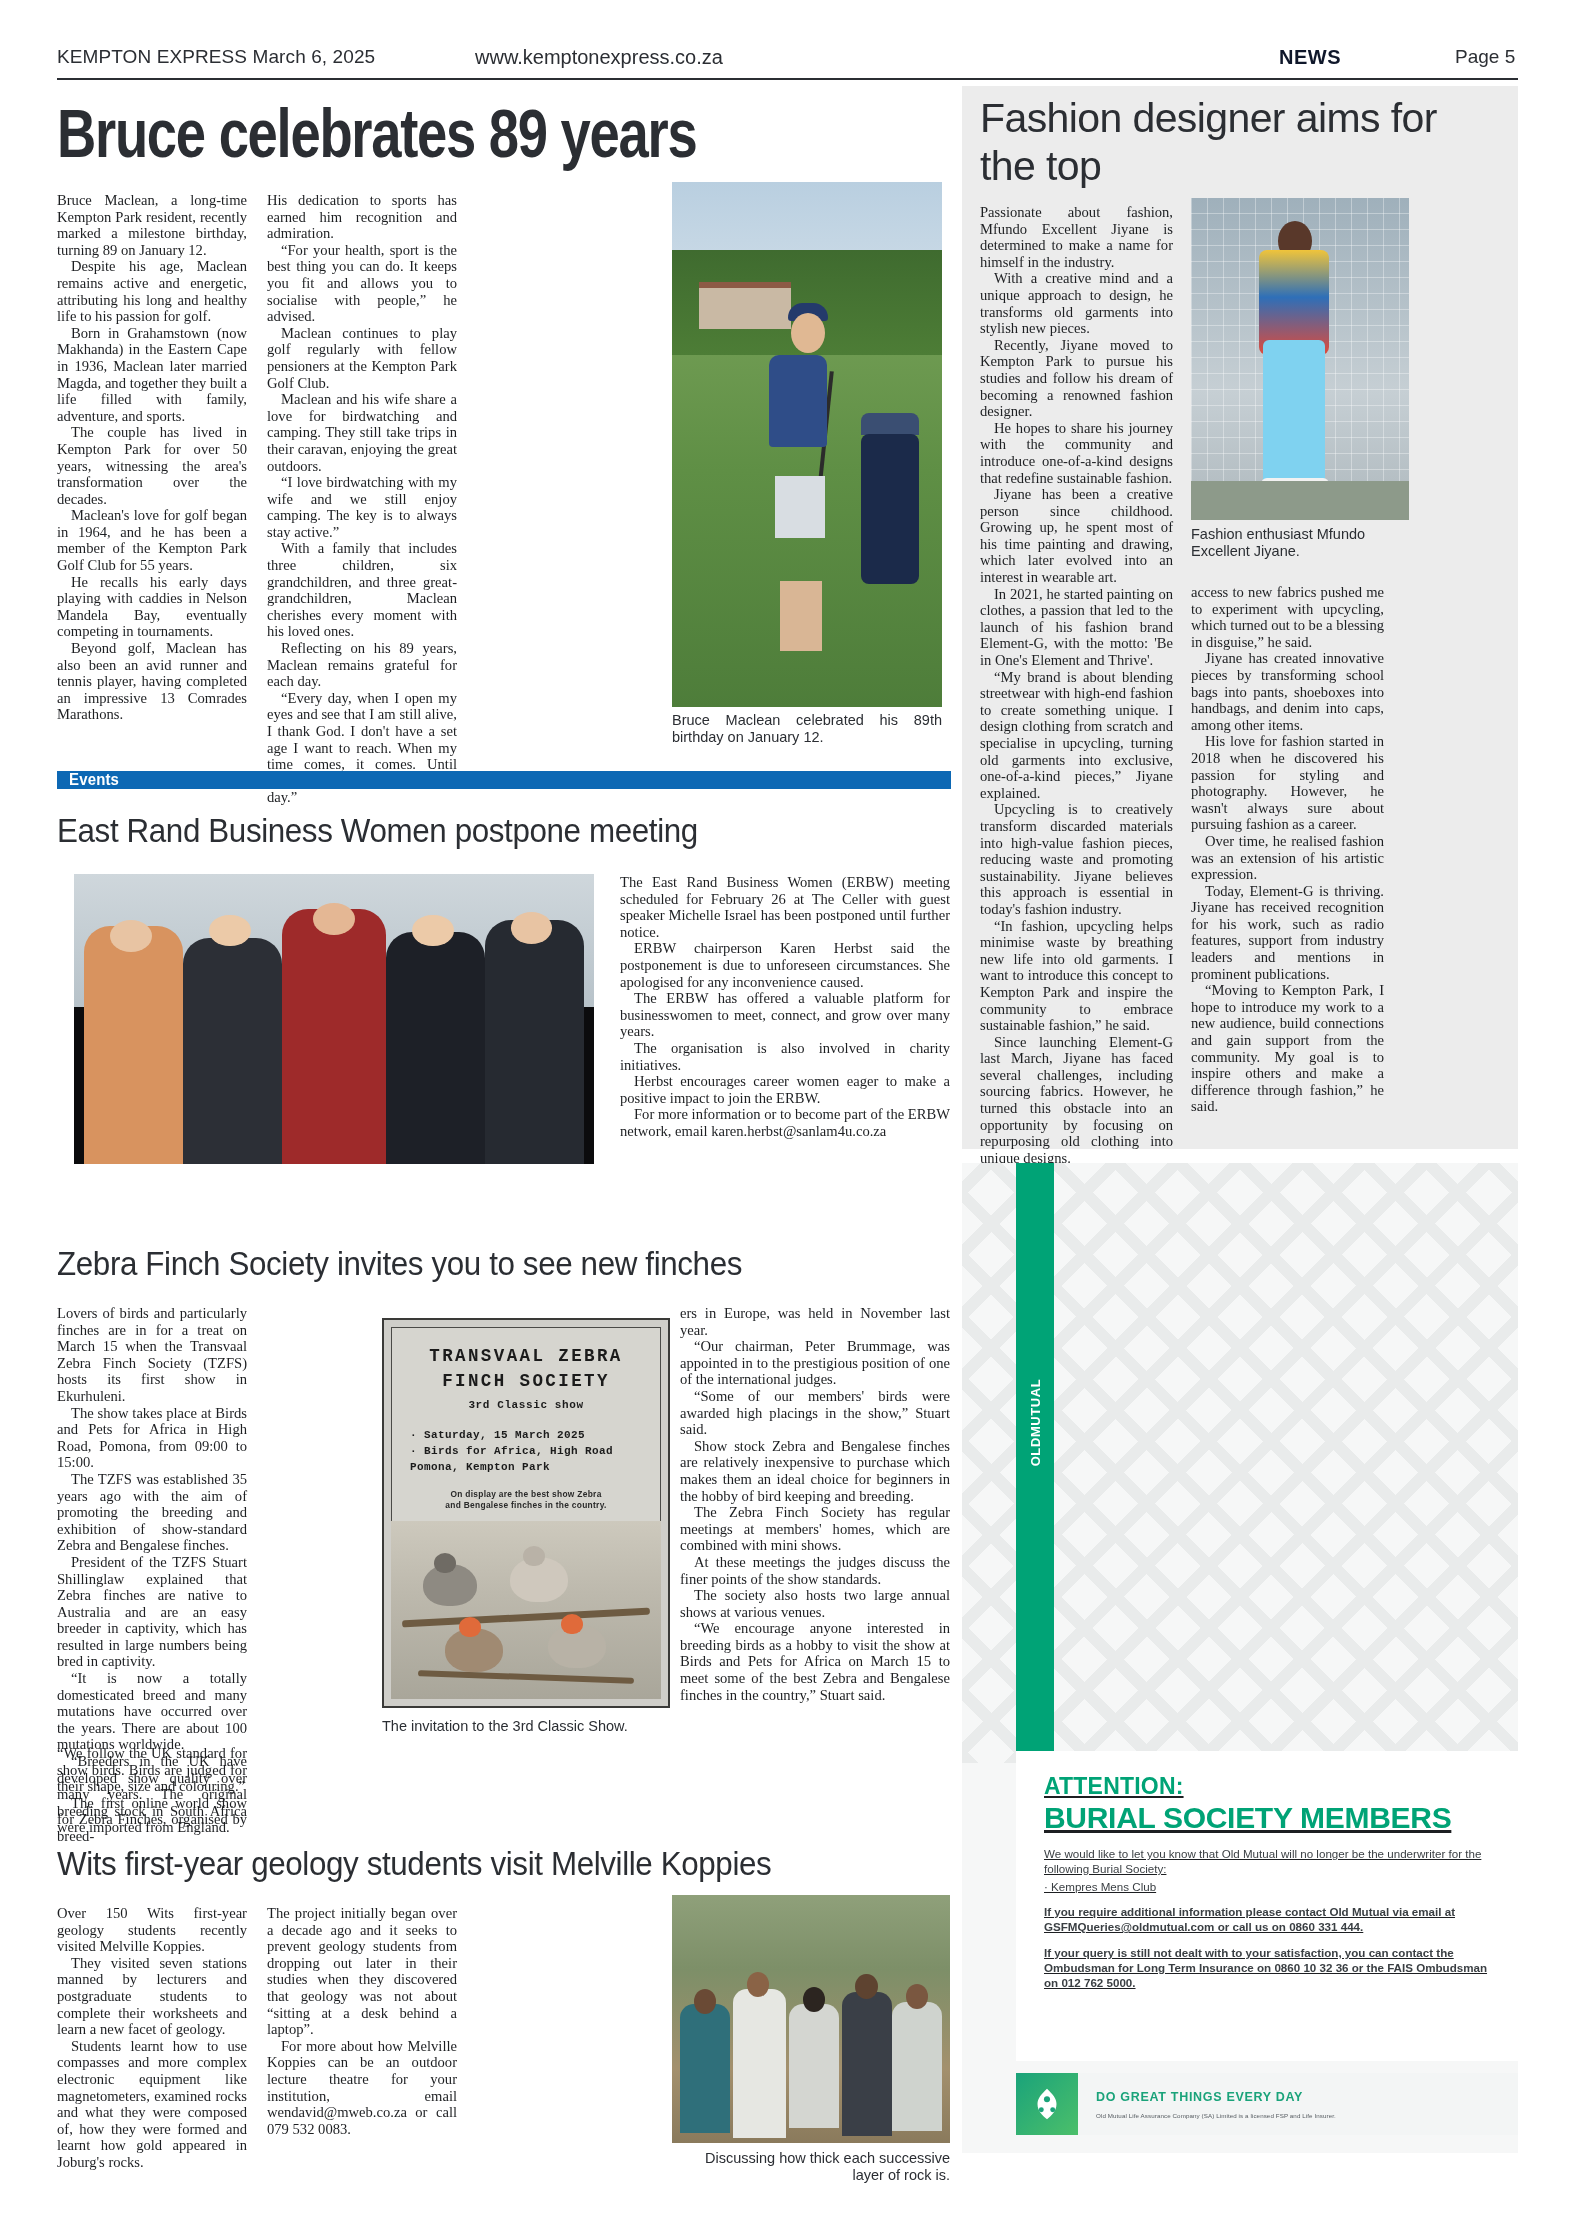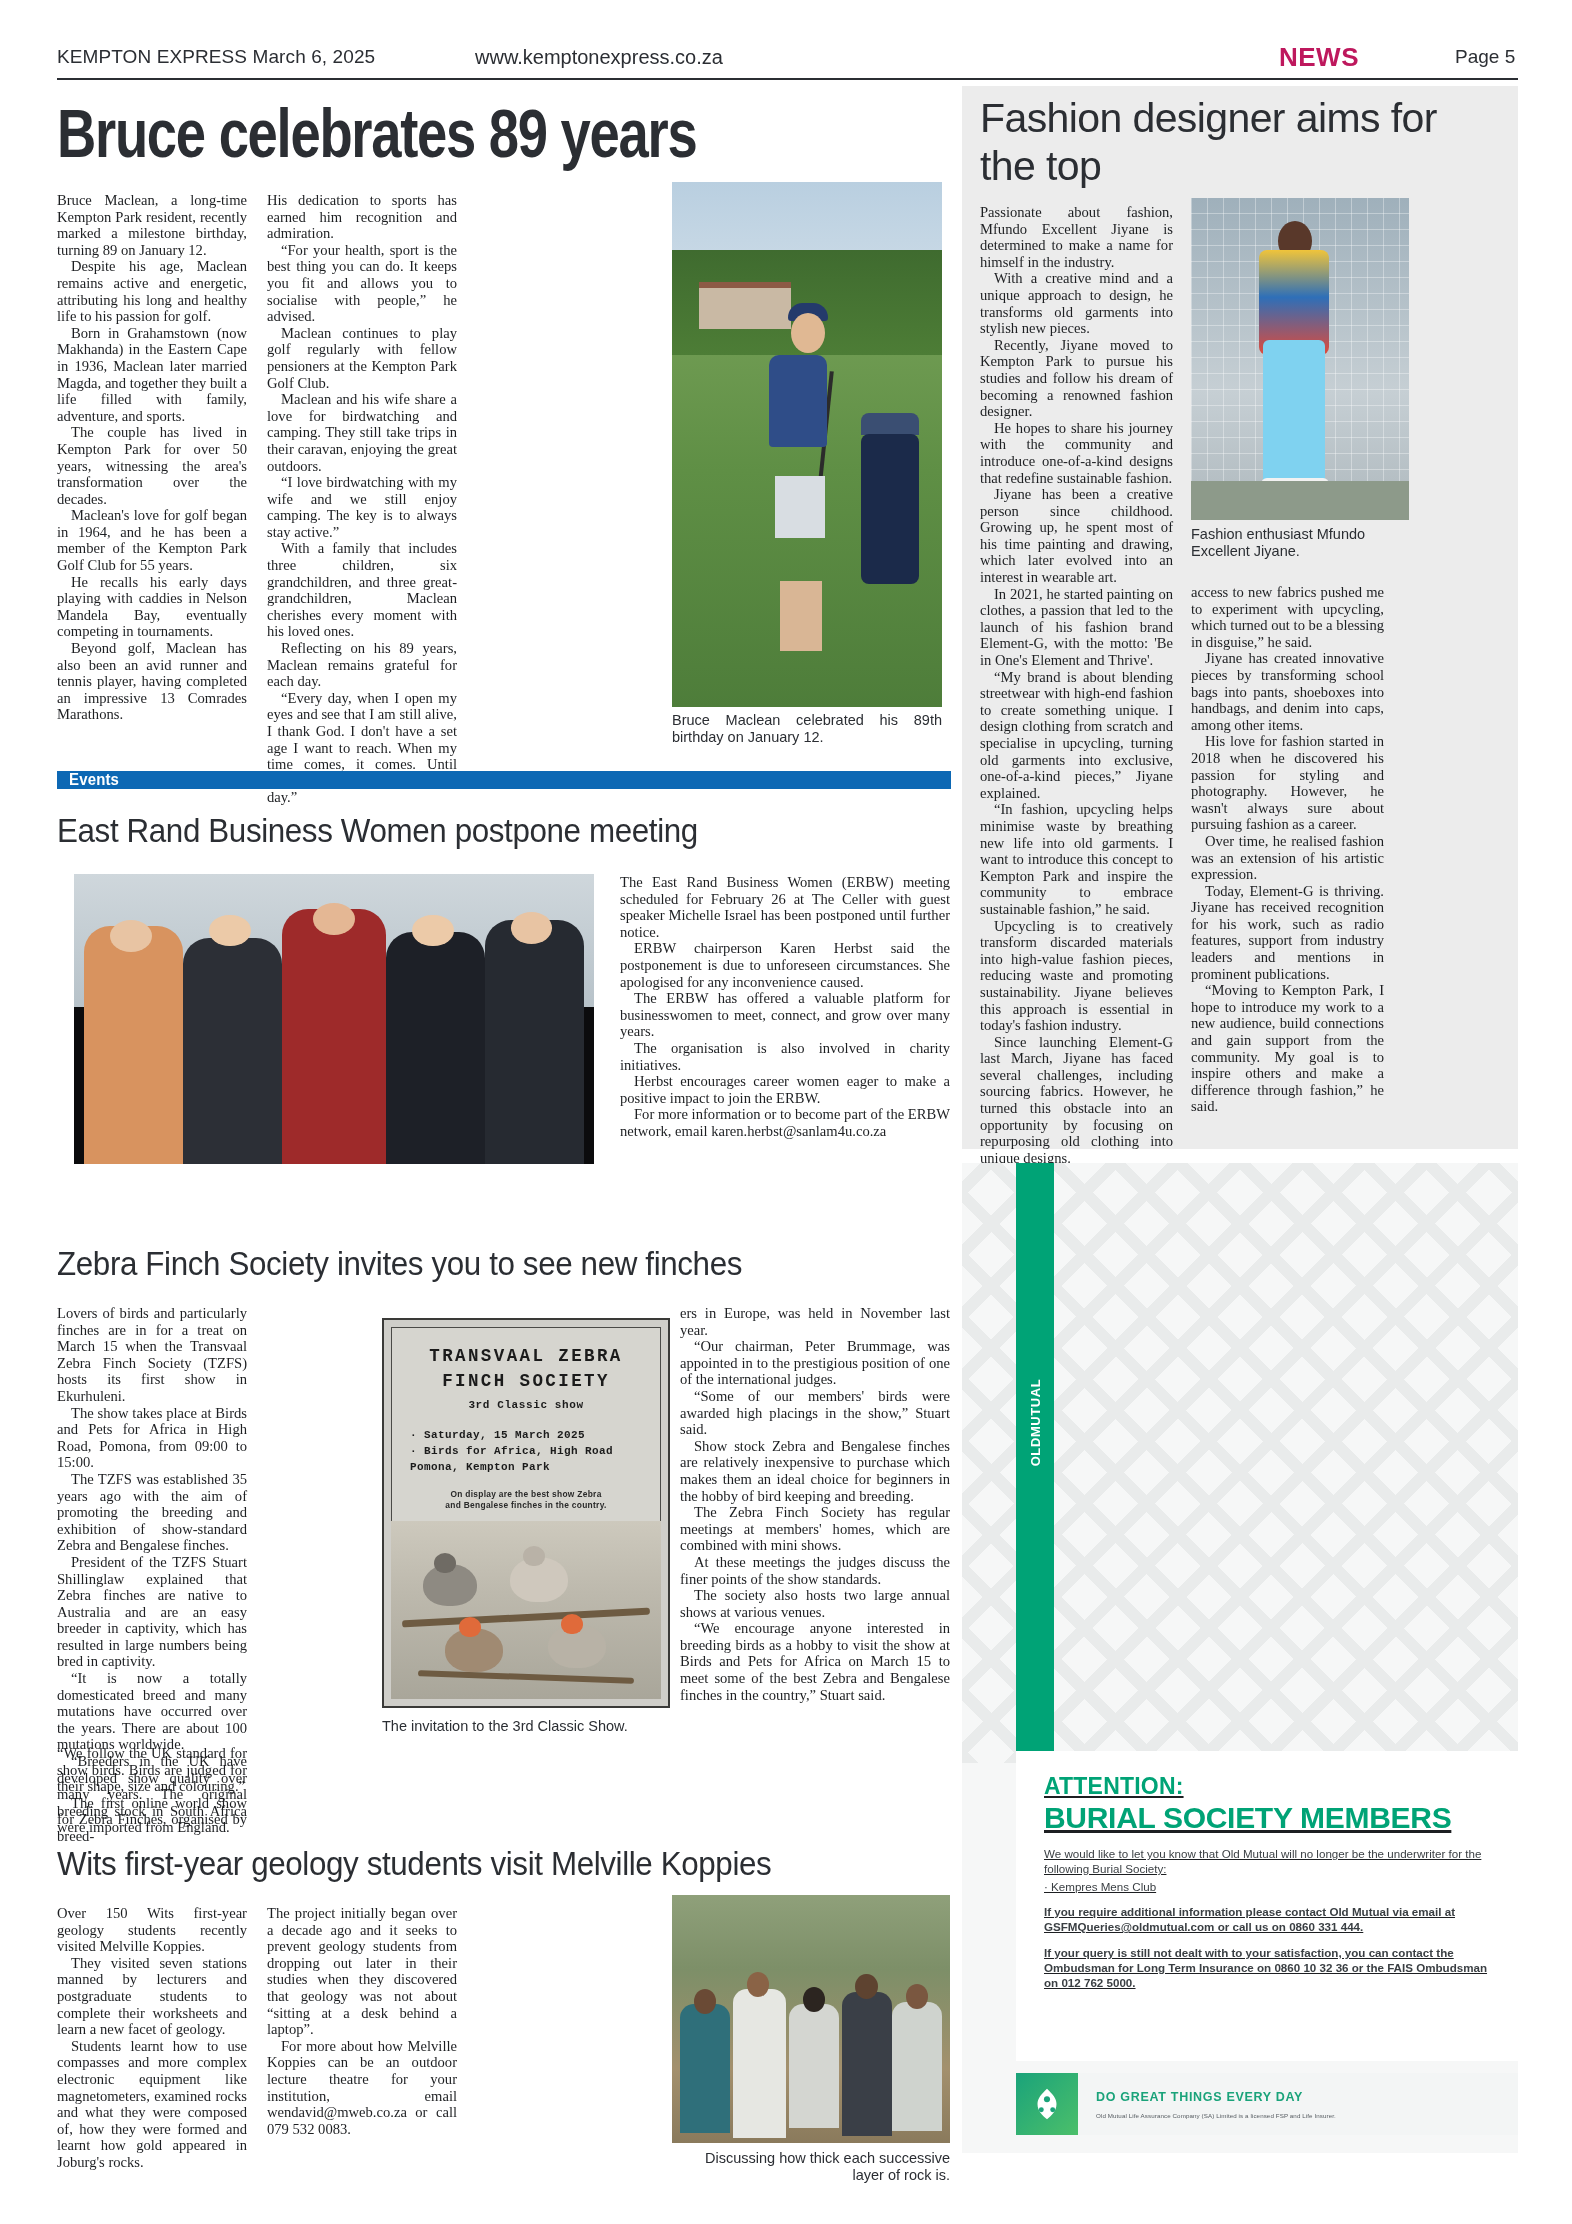--- a/index.html
+++ b/index.html
@@ -15,21 +15,21 @@
   }
   .page { position:absolute; inset:0; padding:4px; }
 
   
   .masthead {
     position:absolute; left:57px; top:40px; width:1460px; height:34px;
     display:flex; align-items:center; font-family:"Liberation Sans", sans-serif;
   }
   .mh-left   { font-size:19px; color:#2b2e33; letter-spacing:.1px; }
   .mh-center { position:absolute; left:418px; font-size:20px; color:#2b2e33; }
-  .mh-news   { position:absolute; left:1222px; font-size:26px; font-weight:bold; color:#be185d; letter-spacing:.5px;}
+  .mh-news   { position:absolute; left:1222px; font-size:20px; font-weight:bold; color:#0f172a; letter-spacing:.5px;}
   .mh-page   { position:absolute; left:1398px; font-size:19px; color:#2b2e33; }
   .mh-rule {
     position:absolute; left:57px; top:78px; width:1461px; height:2px; background:#2b2e33;
   }
   .right-zone {
     position:absolute; left:962px; top:86px; width:556px; height:1063px;
     background:#ececec;
   }
 
   
@@ -267,22 +267,22 @@
     <div style="position:absolute;left:18px;top:8px;width:520px;" class="fashion-head">Fashion designer aims for the top</div>
 
     <div class="col-text" style="position:absolute;left:18px;top:118px;width:193px;">
       <p class="first">Passionate about fashion, Mfundo Excellent Jiyane is determined to make a name for himself in the industry.</p>
       <p>With a creative mind and a unique approach to design, he transforms old garments into stylish new pieces.</p>
       <p>Recently, Jiyane moved to Kempton Park to pursue his studies and follow his dream of becoming a renowned fashion designer.</p>
       <p>He hopes to share his journey with the community and introduce one-of-a-kind designs that redefine sustainable fashion.</p>
       <p>Jiyane has been a creative person since childhood. Growing up, he spent most of his time painting and drawing, which later evolved into an interest in wearable art.</p>
       <p>In 2021, he started painting on clothes, a passion that led to the launch of his fashion brand Element-G, with the motto: 'Be in One's Element and Thrive'.</p>
       <p>“My brand is about blending streetwear with high-end fashion to create something unique. I design clothing from scratch and specialise in upcycling, turning old garments into exclusive, one-of-a-kind pieces,” Jiyane explained.</p>
+      <p>Upcycling is to creatively transform discarded materials into high-value fashion pieces, reducing waste and promoting sustainability. Jiyane believes this approach is essential in today's fashion industry.</p>
       <p>“In fashion, upcycling helps minimise waste by breathing new life into old garments. I want to introduce this concept to Kempton Park and inspire the community to embrace sustainable fashion,” he said.</p>
-      <p>Upcycling is to creatively transform discarded materials into high-value fashion pieces, reducing waste and promoting sustainability. Jiyane believes this approach is essential in today's fashion industry.</p>
       <p>Since launching Element-G last March, Jiyane has faced several challenges, including sourcing fabrics. However, he turned this obstacle into an opportunity by focusing on repurposing old clothing into unique designs.</p>
       <p>“Initially, it was tough, but I stood firm and embraced every challenge. Not having</p>
     </div>
 
     <div class="photo ph-jiyane" style="left:229px;top:112px;width:218px;height:322px;">
       <div class="photo-inner">
         <div class="jy-wall"></div>
         <div class="jy-fence"></div>
         <div class="jy-head"></div>
         <div class="jy-jacket"></div>

